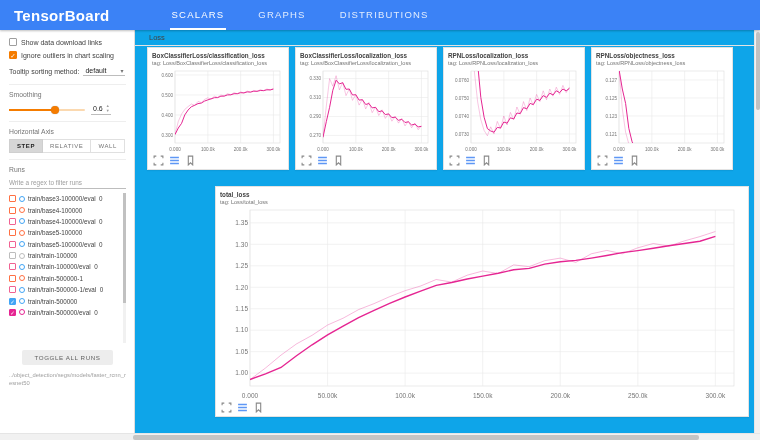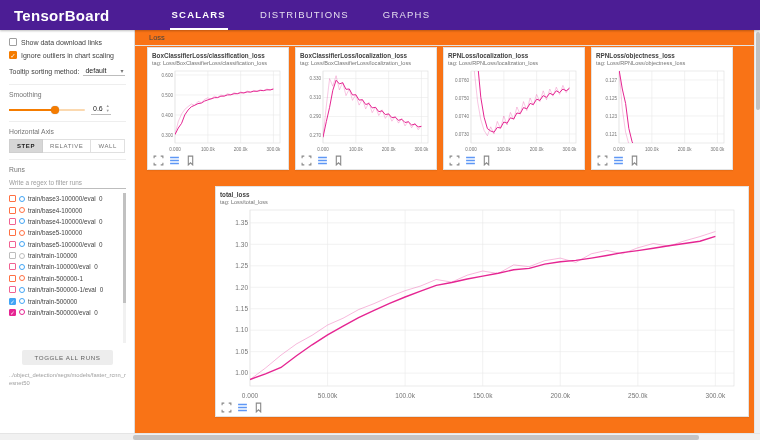--- a/index.html
+++ b/index.html
@@ -1,24 +1,24 @@
 <!DOCTYPE html>
 <html><head>
 <meta charset="utf-8">
 <style>
   *{margin:0;padding:0;box-sizing:border-box}
   html,body{width:760px;height:440px;overflow:hidden}
   body{font-family:"Liberation Sans",sans-serif;background:#f2f2f2;position:relative;-webkit-font-smoothing:antialiased}
 
   
-  .header{position:absolute;top:0;left:0;width:760px;height:30px;background:#4c1d95;display:flex;align-items:center;z-index:10;box-shadow:0 1px 2px rgba(0,0,0,.25)}
+  .header{position:absolute;top:0;left:0;width:760px;height:30px;background:#3b82f6;display:flex;align-items:center;z-index:10;box-shadow:0 1px 2px rgba(0,0,0,.25)}
   .logo{color:#fff;font-weight:bold;font-size:15px;padding:0 14px;letter-spacing:.3px}
   .tabs{display:flex;gap:30px;margin-left:46px;height:100%;align-items:stretch}
   .tab{color:rgba(255,255,255,.85);font-size:9.5px;letter-spacing:1.2px;display:flex;align-items:center;border-bottom:2px solid transparent;cursor:pointer;padding:0 2px}
-  .tab.active{color:#fff;font-weight:bold;border-bottom-color:#fff}
+  .tab.active{color:#fff;font-weight:normal;border-bottom-color:#fff}
 
   
   .sidebar{position:absolute;top:30px;left:0;width:135px;height:403px;background:#fff;border-right:1px solid #dedede;padding:8px 8px 4px 9px;font-size:7px;color:#424242;overflow:hidden}
   .side-row{display:flex;align-items:center;gap:4px;margin-bottom:5px}
   .cb{width:8px;height:8px;border:1px solid #9e9e9e;border-radius:1px;flex:0 0 8px;font-size:6.5px;line-height:7px;text-align:center;color:#fff;background:#fff}
   .cb.checked{background:#f57c00;border-color:#f57c00}
   .tooltip-row{margin:7px 0 8px;display:flex;align-items:center;gap:4px}
   .select{border-bottom:1px solid #bdbdbd;padding:1px 2px;display:inline-flex;gap:8px;color:#212121;min-width:42px;justify-content:space-between;cursor:pointer}
   .caret{color:#757575;font-size:6px}
   .section{border-top:1px solid #eee;padding-top:6px;margin-top:6px}
@@ -39,21 +39,21 @@
   .runs-scrollbar .thumb{position:absolute;top:0;left:0;width:3px;height:110px;background:#cscsc} 
   .runs-scrollbar .thumb{background:#c1c1c1}
   .run-item{display:flex;align-items:center;gap:3px;padding:2.2px 0;font-size:6.3px;color:#424242;white-space:nowrap;overflow:hidden;cursor:pointer}
   .run-check{width:7px;height:7px;border:1px solid;border-radius:1px;flex:0 0 7px;font-size:5.5px;line-height:6.5px;text-align:center;color:#fff}
   .run-swatch{width:6px;height:6px;border:1px solid;border-radius:50%;flex:0 0 6px}
   .run-label{overflow:hidden;text-overflow:ellipsis}
   .toggle-all{margin:7px auto 6px;display:block;background:#ededed;border:none;border-radius:2px;color:#616161;font-size:6.2px;letter-spacing:.6px;padding:4px 12px;font-family:inherit;cursor:pointer}
   .runs-path{font-size:5.8px;color:#9e9e9e;word-break:break-all;line-height:1.45}
 
   
-  .main{position:absolute;left:135px;top:30px;width:625px;height:403px;overflow:hidden;background:#f97316}
+  .main{position:absolute;left:135px;top:30px;width:625px;height:403px;overflow:hidden;background:#0ea5e9}
   .group-header{font-size:7.5px;color:#424242;padding:3px 0 3px 14px;border-bottom:1px solid #e3e3e3}
   .charts-row{position:absolute;left:12px;top:17px;display:flex;gap:6px}
   .big-slot{position:absolute;left:80px;top:156px}
   .chart-card{background:#fff;border:1px solid #e3e3e3;padding:4px 4px 0;box-shadow:0 1px 1px rgba(0,0,0,.06)}
   .chart-card.small{width:142px}
   .chart-card.large{width:534px}
   .chart-title{font-size:6.3px;font-weight:bold;color:#424242;white-space:nowrap;overflow:hidden}
   .chart-subtitle{font-size:5.6px;color:#757575;white-space:nowrap;overflow:hidden;margin:1px 0 2px}
   svg.plot{display:block}
   .small svg.plot{width:132px;height:84px}
@@ -69,22 +69,22 @@
   .hscroll{position:absolute;left:0;bottom:0;width:760px;height:7px;background:#f1f1f1;border-top:1px solid #e5e5e5}
   .hscroll .thumb{position:absolute;left:133px;top:1px;height:5px;width:566px;background:#c4c4c4;border-radius:2px}
 </style>
 </head>
 <body>
 
 <div class="header">
   <div class="logo">TensorBoard</div>
   <div class="tabs">
     <div class="tab active">SCALARS</div>
+    <div class="tab">GRAPHS</div>
     <div class="tab">DISTRIBUTIONS</div>
-    <div class="tab">GRAPHS</div>
   </div>
 </div>
 
 <div class="sidebar">
   <div class="side-row">
     <span class="cb"></span>
     <span>Show data download links</span>
   </div>
   <div class="side-row">
     <span class="cb checked"><span>✓</span></span>

